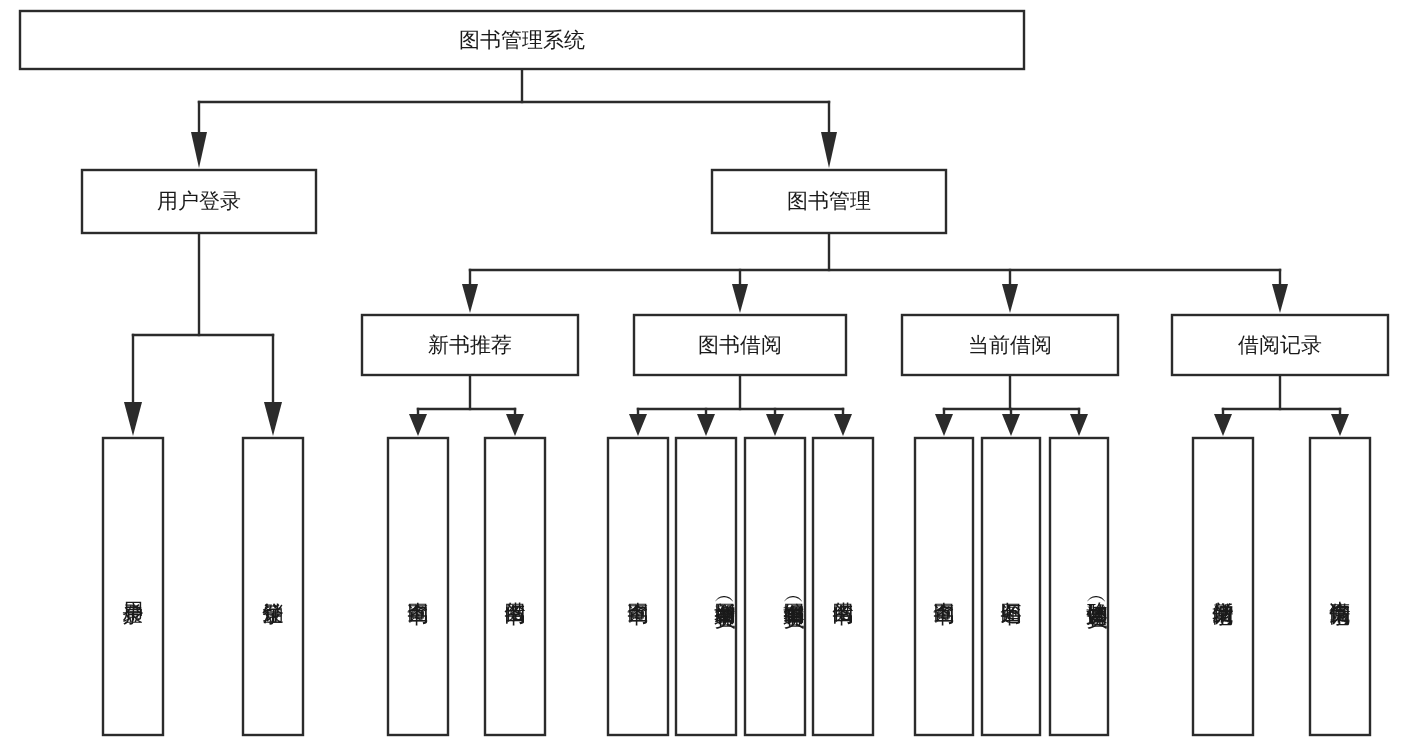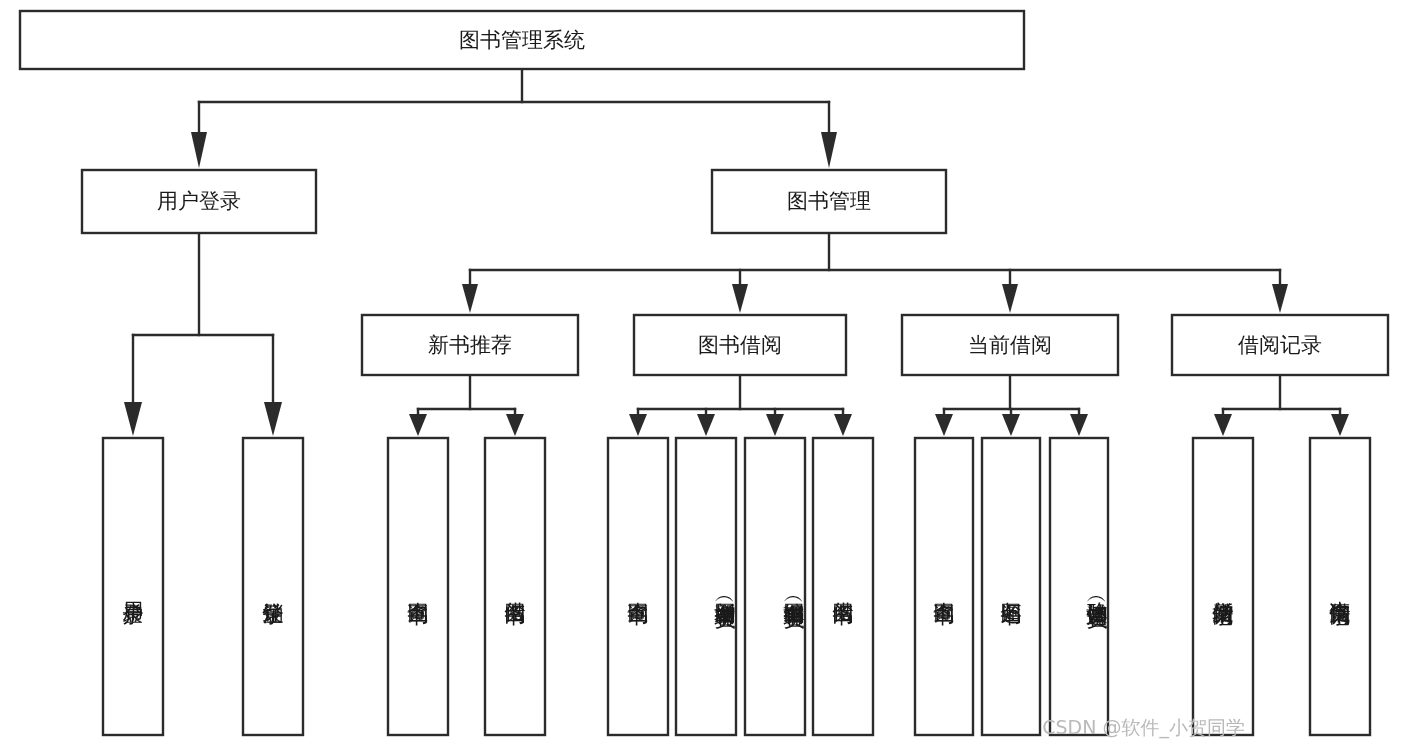--- a/index.html
+++ b/index.html
@@ -190,14 +190,13 @@
   <div class="leaf-label centered" style="left:608px; top:438px; width:60px; height:297px;">查询图书</div>
   <div class="leaf-label" style="left:676px; top:443px; width:60px; height:292px;">新增图书（管理员）</div>
   <div class="leaf-label" style="left:745px; top:443px; width:60px; height:292px;">编辑图书（管理员）</div>
   <div class="leaf-label centered" style="left:813px; top:438px; width:60px; height:297px;">借阅图书</div>
   <div class="leaf-label centered" style="left:915px; top:438px; width:58px; height:297px;">查询图书</div>
   <div class="leaf-label centered" style="left:982px; top:438px; width:58px; height:297px;">归还图书</div>
   <div class="leaf-label" style="left:1050px; top:443px; width:58px; height:292px;">确认归还（管理员）</div>
   <div class="leaf-label centered" style="left:1193px; top:438px; width:60px; height:297px;">新增借阅记录</div>
   <div class="leaf-label centered" style="left:1310px; top:438px; width:60px; height:297px;">查询借阅记录</div>
 
-  <div class="watermark">CSDN @软件_小贺同学</div>
 </div>
 
 </body></html>

